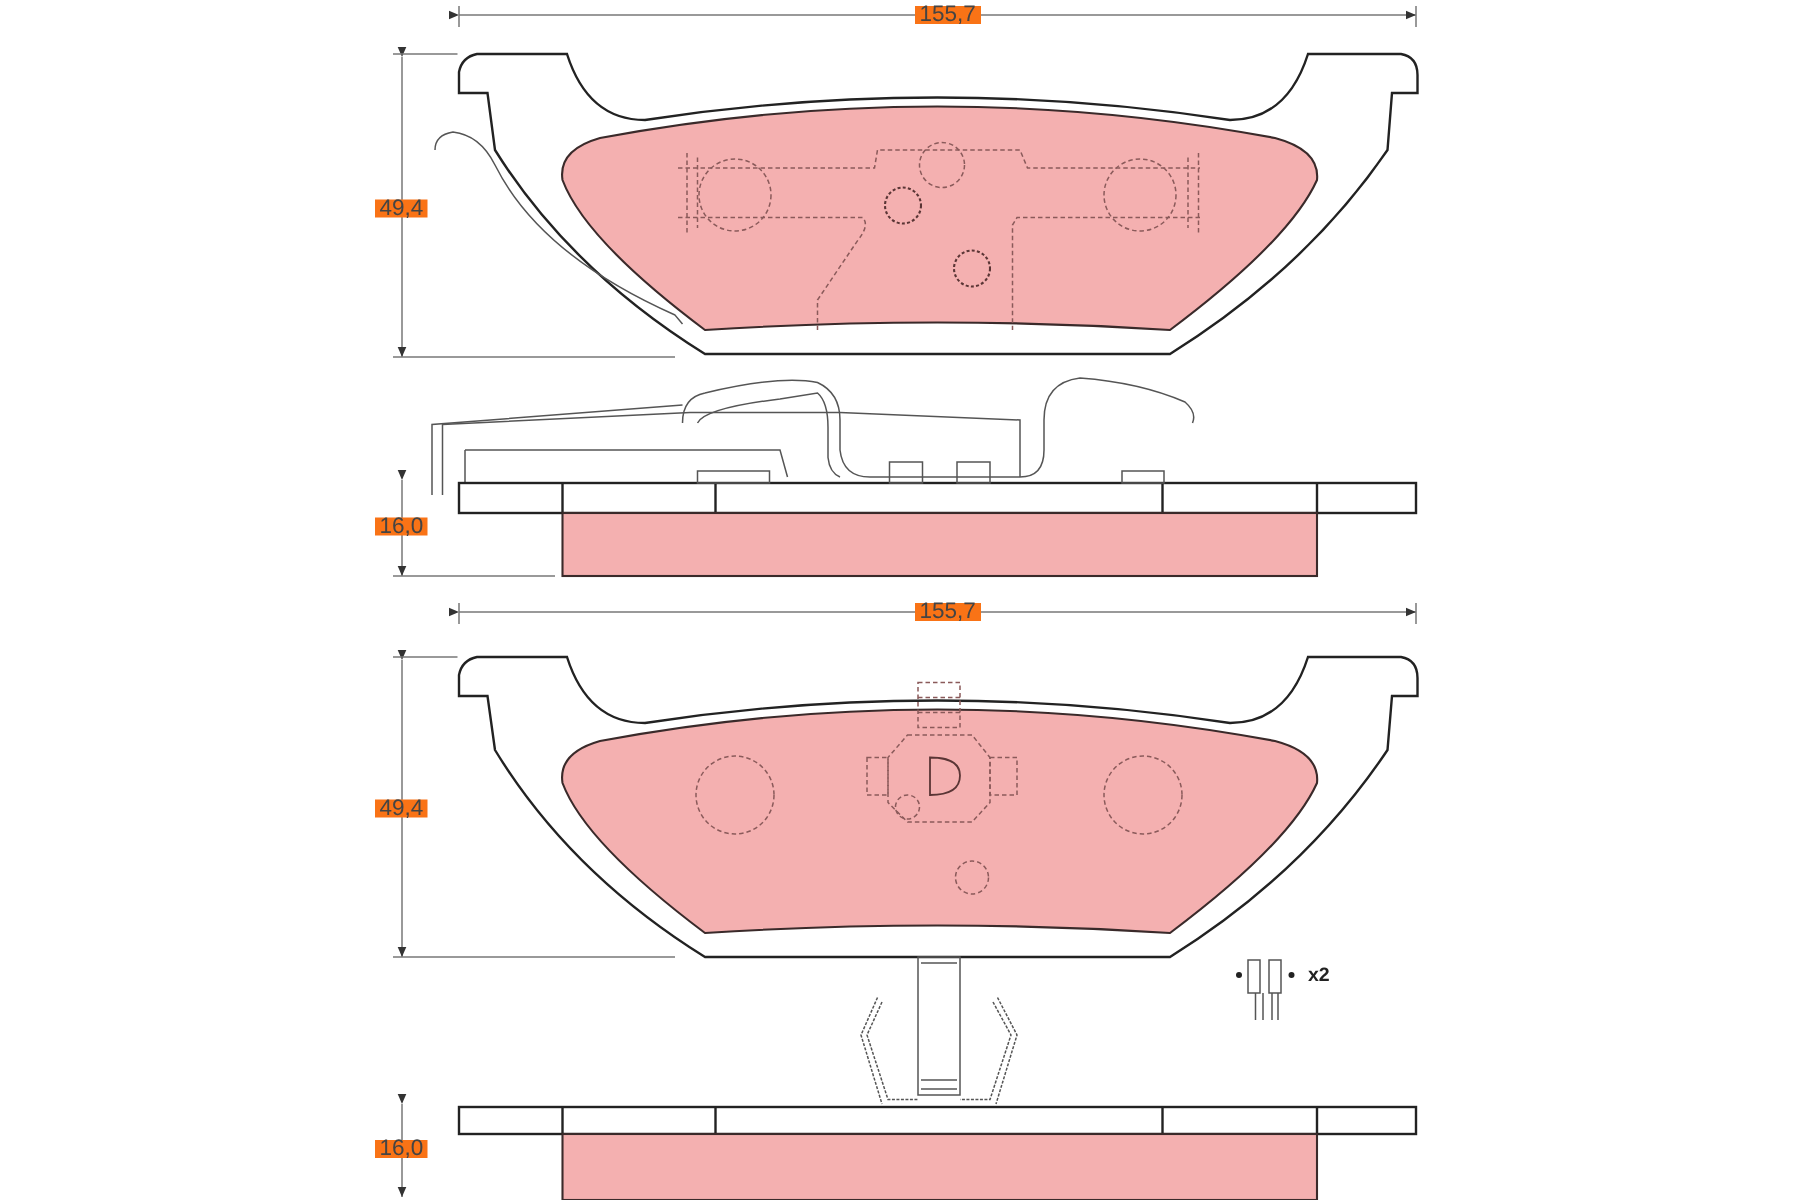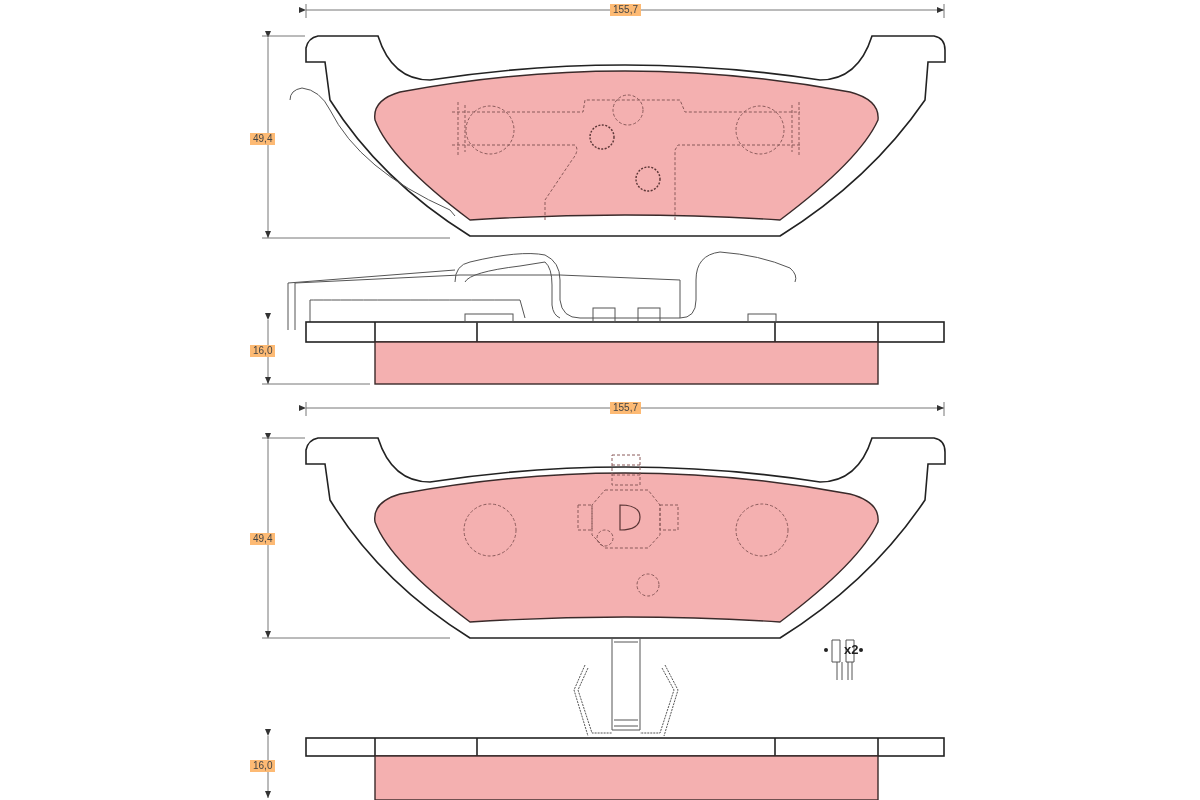--- a/index.html
+++ b/index.html
@@ -1,18 +1,18 @@
 <!DOCTYPE html>
 <html><head>
 <meta charset="utf-8">
 <style>
   html, body { margin:0; padding:0; background:#ffffff; }
   body { width:1200px; height:800px; overflow:hidden; position:relative; font-family:"Liberation Sans", sans-serif; }
   svg { position:absolute; left:0; top:0; }
-  .dim-label { position:absolute; font-size:10px; color:#444; background:#fdba74; padding:0 3px; line-height:12px; }
+  .dim-label { position:absolute; font-size:15px; color:#444; background:#f97316; padding:0 3px; line-height:12px; }
   .x2-label { position:absolute; font-size:13px; font-weight:bold; color:#222; }
   .ln { fill:none; stroke:#222; stroke-width:1.6; }
   .thin { fill:none; stroke:#555; stroke-width:1; }
   .dim { fill:none; stroke:#777; stroke-width:1; }
   .dash { fill:none; stroke:#8a5a5a; stroke-width:1; stroke-dasharray:3 2; }
   .pink { stroke:#3a2a2a; stroke-width:1.4; }
 </style>
 </head>
 <body>
 
@@ -111,13 +111,13 @@
     <rect class="pink" x="375" y="756" width="503" height="44" fill="#f4b0b0"></rect>
   </g>
 </svg>
 
 <span class="dim-label" style="left:610px;top:4px;">155,7</span>
 <span class="dim-label" style="left:250px;top:133px;">49,4</span>
 <span class="dim-label" style="left:250px;top:345px;">16,0</span>
 <span class="dim-label" style="left:610px;top:402px;">155,7</span>
 <span class="dim-label" style="left:250px;top:533px;">49,4</span>
 <span class="dim-label" style="left:250px;top:760px;">16,0</span>
-<span class="x2-label" style="left:844px;top:642px;">x2</span>
+<span class="x2-label" style="left:872px;top:642px;">x2</span>
 
 </body></html>

